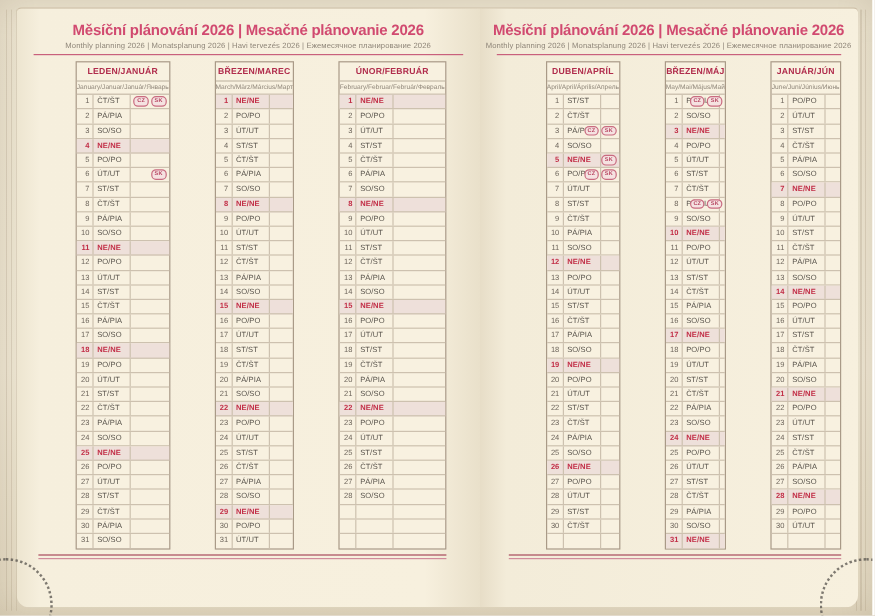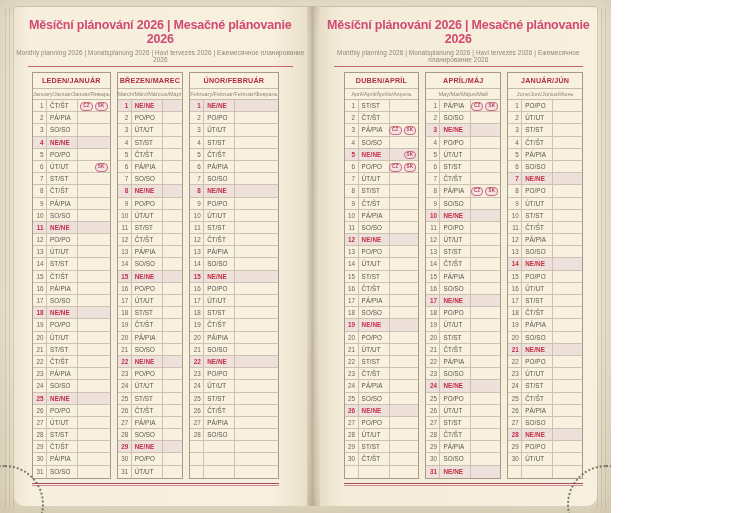--- a/index.html
+++ b/index.html
@@ -1,17 +1,17 @@
 <!DOCTYPE html>
 <html><head>
 <meta charset="utf-8">
 <style>
   html,body{margin:0;padding:0;}
   body{font-family:"Liberation Sans","DejaVu Sans",sans-serif;}
-  .photo{position:relative;width:611px;height:513px;overflow:hidden;
+  .photo{position:relative;width:727px;height:513px;overflow:hidden;
     background:linear-gradient(180deg,#ece4d0 0%,#efe7d4 60%,#e3d9c2 100%);
     box-shadow:inset 0 0 30px rgba(110,90,60,.20);}
   .edge-strip{position:absolute;top:8px;bottom:4px;width:9px;opacity:.5;
     background:repeating-linear-gradient(to right,rgba(150,132,105,.45) 0 1px,transparent 1px 4px);}
   .edge-strip.left{left:5px;}
   .edge-strip.right{right:5px;}
   .spread{position:absolute;left:14px;right:14px;top:6px;bottom:7px;display:flex;}
   .page{flex:1;position:relative;border-top:1px solid #cbbca4;
     background:#f6efdd;}
   .page-left{background:linear-gradient(to right,#ede5d0 0%,#f6efdd 5%,#f7f0de 88%,#e9e0ca 100%);
@@ -21,21 +21,21 @@
   .gutter{width:13px;background:linear-gradient(to right,rgba(100,80,55,.10),rgba(115,92,65,.34) 45%,rgba(100,80,55,.16) 65%,rgba(100,80,55,.04));}
   .title{margin:12px 6px 0;text-align:center;font-size:12.5px;line-height:1.1;
     font-weight:bold;color:#d14a70;letter-spacing:-.2px;}
   .subtitle{margin-top:2px;text-align:center;font-size:6.4px;color:#8f8679;letter-spacing:.1px;}
   .rule{height:1.5px;background:#c9607c;margin:3px 14px 5px;}
   .page-left .months{margin:0 28px 0 18px;}
   .page-right .months{margin:0 14px 0 24px;}
   .page-left .bottom-rule{margin:4px 28px 0 18px;}
   .page-right .bottom-rule{margin:4px 14px 0 24px;}
   .months{display:flex;gap:6px;}
-  .month{flex:1;border:1px solid #a99a87;background:#f8f1e0;}
+  .month{flex:1;border:1px solid #a99a87;background:#f8f1e0;margin-left:31px;}
   .m-name{text-align:center;font-size:7.2px;font-weight:bold;color:#b02c4c;
     padding:3px 0 2.5px;border-bottom:1px solid #c6baa8;letter-spacing:.2px;}
   .m-intl{text-align:center;font-size:5.5px;color:#90877a;padding:2.5px 0 2px;
     border-bottom:1px solid #c6baa8;white-space:nowrap;overflow:hidden;}
   .day-row{display:grid;grid-template-columns:14px 31px 1fr;height:12.19px;
     box-sizing:border-box;border-bottom:1px solid #cdc1af;}
   .m-grid .day-row:last-child{border-bottom:none;}
   .c-num{box-sizing:border-box;text-align:right;padding-right:2.5px;font-size:6.3px;
     line-height:11px;color:#6e665c;border-right:1px solid #cdc1af;}
   .c-day{box-sizing:border-box;padding-left:3px;font-size:6.3px;line-height:11px;
@@ -727,21 +727,21 @@
                 <div class="c-note"></div>
               </div>
               <div class="day-row">
                 <div class="c-num"></div>
                 <div class="c-day"></div>
                 <div class="c-note"></div>
               </div>
             </div>
           </div>
         <div class="month">
-            <div class="m-name">APRÍL/MÁJ</div>
+            <div class="m-name">BŘEZEN/MÁJ</div>
             <div class="m-intl">May/Mai/Május/Май</div>
             <div class="m-grid">
               <div class="day-row">
                 <div class="c-num">1</div>
                 <div class="c-day">PÁ/PIA</div>
                 <div class="c-note">
                   <div class="badges"><div class="badge">CZ</div><div class="badge">SK</div></div>
                 </div>
               </div>
               <div class="day-row">

